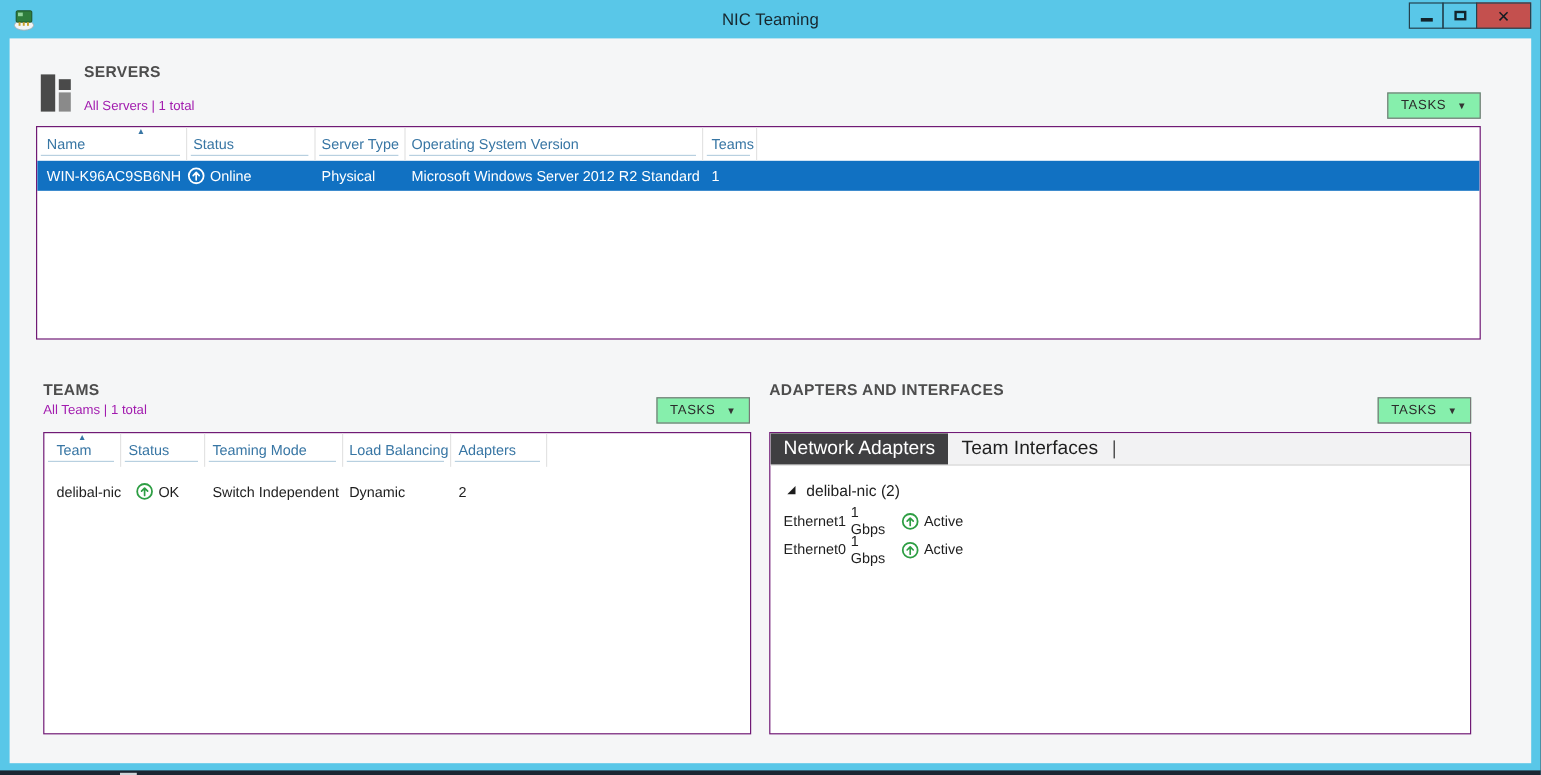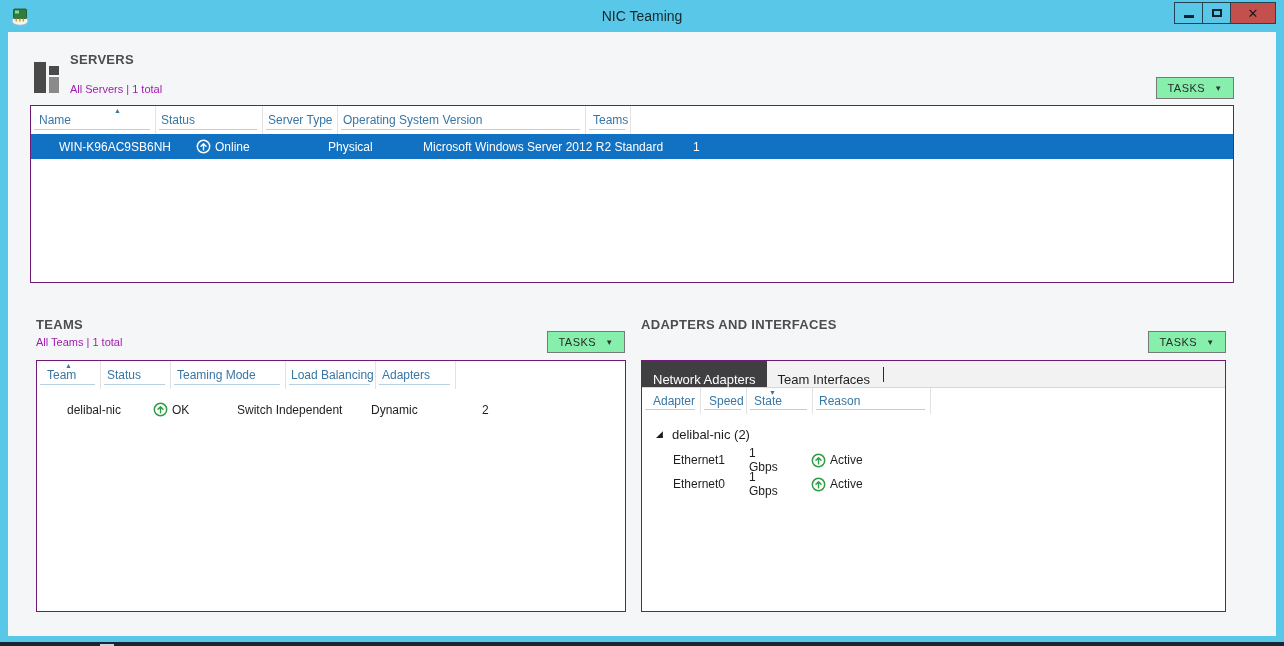--- a/index.html
+++ b/index.html
@@ -36,21 +36,21 @@
   .tbl{position:absolute;background:#ffffff;border:1px solid #701a75;overflow:hidden;}
   .thead{display:flex;height:28px;}
   .th{position:relative;display:flex;align-items:center;border-right:1px solid #e3e3e3;
       color:#3876a4;font-size:12px;white-space:nowrap;}
   .th::after{content:'';position:absolute;left:3px;right:5px;bottom:4px;height:1px;background:#b8d0e0;}
   .th.filler{border-right:none;}
   .th.filler::after{display:none;}
   .sort{position:absolute;top:1px;font-size:7px;color:#3876a4;line-height:1;}
   .tr{display:flex;height:25px;align-items:center;font-size:12px;color:#1e1e1e;white-space:nowrap;}
   .tr.selected{background:#1171c2;color:#ffffff;}
-  .cell{display:flex;align-items:center;height:100%;overflow:visible;margin-left:20px;}
+  .cell{display:flex;align-items:center;height:100%;overflow:visible;}
   
   .sv-c1{width:125px;padding-left:8px;}
   .sv-c2{width:107px;padding-left:5px;}
   .sv-c3{width:75px;padding-left:5px;}
   .sv-c4{width:248px;padding-left:5px;}
   .sv-c5{width:45px;padding-left:7px;}
   .sv-c2r{width:107px;padding-left:0;}
   
   .tm-c1{width:64px;padding-left:10px;}
   .tm-c2{width:70px;padding-left:6px;}
@@ -63,21 +63,21 @@
   .ad-c2{width:46px;padding-left:8px;}
   .ad-c3{width:66px;padding-left:7px;}
   .ad-c4{width:118px;padding-left:6px;}
   .ad-c3r{width:66px;padding-left:4px;}
   
   .status-ico{width:15px;height:15px;flex:0 0 auto;margin-right:4px;}
   .green{color:#2e9e44;}
   .white{color:#ffffff;}
   
   .tabstrip{display:flex;height:27px;background:#f2f2f3;border-bottom:1px solid #d8d8d8;align-items:stretch;}
-  .tab{display:flex;align-items:flex-end;padding:0 11px;font-size:13px;color:#1e1e1e;}
+  .tab{display:flex;align-items:center;padding:0 11px;font-size:16px;color:#1e1e1e;}
   .tab.active{background:#3f3f41;color:#ffffff;}
   .text-cursor{width:1px;height:15px;background:#2a2a2a;align-self:center;margin-left:2px;}
   .group-row{display:flex;align-items:center;height:28px;margin-top:6px;font-size:13px;color:#1e1e1e;}
   .expand-tri{font-size:9px;color:#1c1c1c;margin:0 9px 0 14px;line-height:1;}
   .a-row{display:flex;align-items:center;height:24px;font-size:12px;color:#1e1e1e;}
 </style>
 </head>
 <body>
 
 <svg width="0" height="0" style="position:absolute">
@@ -213,36 +213,20 @@
       <div class="tbl" style="left:633px;top:328px;width:585px;height:252px;">
         <div class="tabstrip">
           <div class="tab active">
             <span>Network Adapters</span>
           </div>
           <div class="tab">
             <span>Team Interfaces</span>
           </div>
           <span class="text-cursor"></span>
         </div>
-        <div class="thead" style="height:26px;">
-          <div class="th ad-c1">
-              <span>Adapter</span>
-            </div>
-          <div class="th ad-c2">
-              <span>Speed</span>
-            </div>
-          <div class="th ad-c3">
-            <span>State</span>
-            <span class="sort" style="left:22px;">▼</span>
-          </div>
-          <div class="th ad-c4">
-              <span>Reason</span>
-            </div>
-          <div class="th filler" style="flex:1;"></div>
-        </div>
         <div class="group-row">
           <span class="expand-tri">◢</span>
           <span>delibal-nic (2)</span>
         </div>
         <div class="a-row">
           <div class="cell ad-c1">Ethernet1</div>
           <div class="cell ad-c2">1 Gbps</div>
           <div class="cell ad-c3r">
             <svg class="status-ico green" viewBox="0 0 16 16">
                 <use href="#up-circle"></use>

